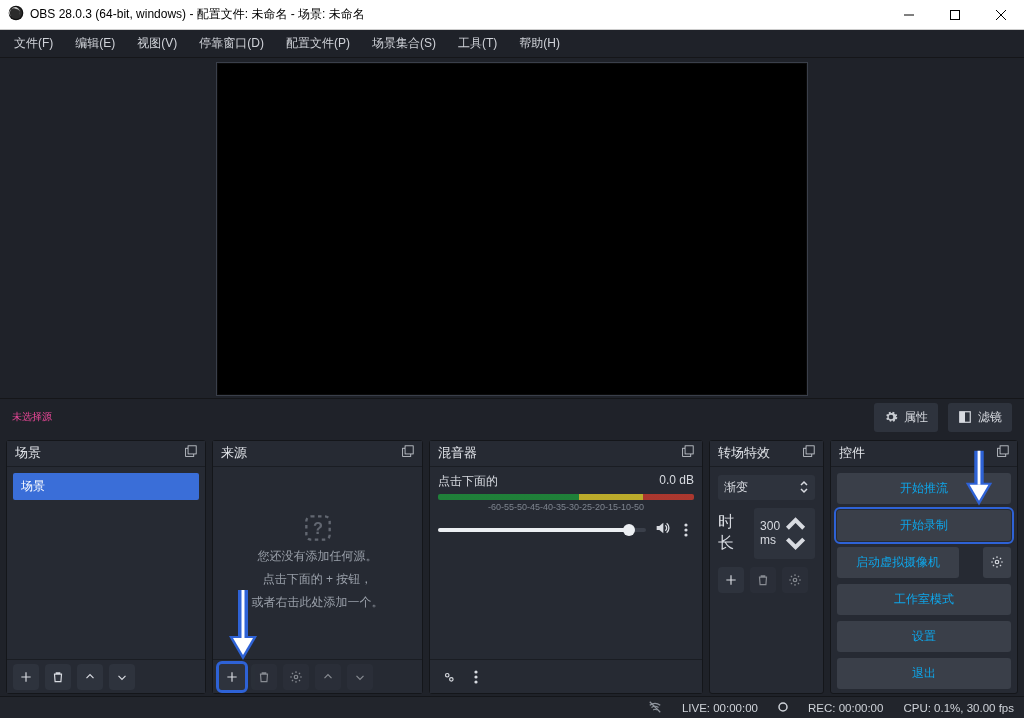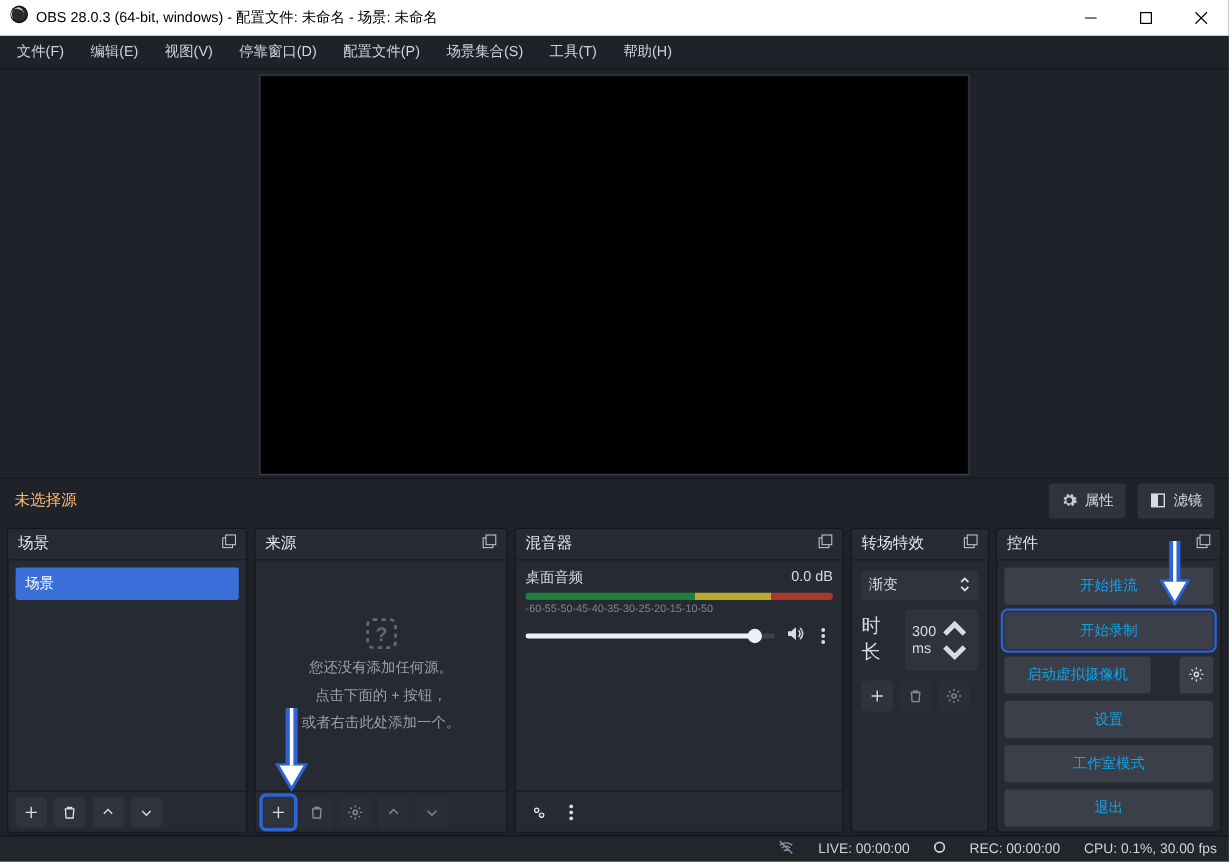--- a/index.html
+++ b/index.html
@@ -18,21 +18,21 @@
   
   .menubar { height: 28px; background: #1f2229; display: flex; align-items: center; padding: 12px 4px; gap: 2px; border-bottom: 1px solid #151619; }
   .menu-item { color: #d0d3d9; font-size: 12px; padding: 3px 10px; cursor: default; }
 
   
   .preview-area { flex: 0 0 340px; background: #1f2229; display: flex; align-items: center; justify-content: center; position: relative; }
   .preview { width: 590px; height: 332px; background: #000; border: 1px solid #0a0a0a; outline: 1px solid #3a3f4a; margin-top: 2px; }
 
   
   .nosrc-row { height: 38px; background: #1f2229; display: flex; align-items: center; padding: 0 12px; gap: 10px; border-top: 1px solid #151619; }
-  .nosrc-label { color: #fdba74; font-size: 13px; margin-right: auto; }
+  .nosrc-label { color: #ec4899; font-size: 10px; margin-right: auto; }
   .soft-btn { background: #2e333d; color: #d8dbe1; font-size: 12px; padding: 6px 10px; border-radius: 3px; display: flex; align-items: center; gap: 6px; cursor: default; }
   .soft-btn .ic { width: 14px; height: 14px; }
 
   
   .docks { flex: 1 1 auto; display: flex; gap: 6px; padding: 4px 6px 2px 6px; background: #1f2229; min-height: 0; }
   .dock { background: #262a33; border: 1px solid #14161a; border-radius: 3px; display: flex; flex-direction: column; min-height: 0; }
   .dock-header { height: 26px; display: flex; align-items: center; justify-content: space-between; padding: 0 8px; font-size: 13px; color: #e2e5ea; background: #262a33; border-bottom: 1px solid #1a1d23; }
   .dock-body { flex: 1 1 auto; padding: 4px 6px; overflow: hidden; display: flex; flex-direction: column; position: relative; min-height: 0; }
   .dock-footer { height: 34px; background: #262a33; border-top: 1px solid #1a1d23; display: flex; align-items: center; padding: 0 6px; gap: 6px; }
 
@@ -49,21 +49,21 @@
 
   .icon-btn { width: 26px; height: 26px; background: #2e333d; border-radius: 4px; display: flex; align-items: center; justify-content: center; color: #d8dbe1; cursor: default; }
   .icon-btn.plain { background: transparent; }
   .icon-btn svg { width: 14px; height: 14px; }
   .icon-btn.disabled { opacity: .55; }
 
   
   .mixer-ch { display: flex; flex-direction: column; gap: 4px; padding: 2px 2px 0 2px; }
   .ch-row1 { display: flex; justify-content: space-between; font-size: 12px; color: #d8dbe1; }
   .meter { height: 6px; background: linear-gradient(90deg, #1e8f3a 0%, #1e8f3a 55%, #d6c22a 55%, #d6c22a 80%, #c23a2e 80%, #c23a2e 100%); border-radius: 2px; opacity: .85; }
-  .ticks { display: flex; justify-content: flex-start; font-size: 9px; color: #7e848f; margin-top: -2px; }
+  .ticks { display: flex; justify-content: center; font-size: 9px; color: #7e848f; margin-top: -2px; }
   .slider-row { display: flex; align-items: center; gap: 8px; margin-top: 4px; }
   .slider-track { flex: 1; height: 4px; background: #3a3f4a; border-radius: 2px; position: relative; }
   .slider-fill { position: absolute; left: 0; top: 0; height: 4px; background: #eceff3; border-radius: 2px; }
   .slider-thumb { width: 12px; height: 12px; background: #eceff3; border-radius: 50%; position: absolute; top: -4px; transform: translateX(-50%); }
   .spk-ic { width: 16px; height: 16px; color: #d8dbe1; }
   .dots { width: 16px; height: 20px; display: flex; align-items: center; justify-content: center; }
   .dots svg { width: 4px; height: 14px; }
 
   
   .combo { background: #2e333d; color: #d8dbe1; font-size: 12px; padding: 4px 6px; border-radius: 3px; display: flex; align-items: center; justify-content: space-between; gap: 4px; }
@@ -261,21 +261,21 @@
       <div class="dock-header">
         <span>混音器</span>
         <span><svg class="popicon" viewBox="0 0 16 16">
               <rect x="2" y="4" width="10" height="10" fill="none" stroke="currentColor"></rect>
               <rect x="5" y="1" width="10" height="10" fill="#262a33" stroke="currentColor"></rect>
             </svg></span>
       </div>
       <div class="dock-body">
         <div class="mixer-ch">
           <div class="ch-row1">
-            <span>桌面音频</span>
+            <span>点击下面的</span>
             <span>0.0 dB</span>
           </div>
           <div class="meter"></div>
           <div class="ticks">
             <span>-60</span>
               <span>-55</span>
               <span>-50</span>
               <span>-45</span>
               <span>-40</span>
               <span>-35</span>
@@ -381,22 +381,22 @@
         <div class="ctrl-btn highlight">开始录制</div>
         <div class="ctrl-row">
           <div class="ctrl-btn">启动虚拟摄像机</div>
           <div class="gear-btn">
               <svg width="14" height="14" viewBox="0 0 24 24">
                 <circle cx="12" cy="12" r="3" fill="none" stroke="#d8dbe1" stroke-width="2"></circle>
                 <path d="M12 2v3M12 19v3M2 12h3M19 12h3M5 5l2 2M17 17l2 2M19 5l-2 2M7 17l-2 2" stroke="#d8dbe1" stroke-width="2"></path>
               </svg>
             </div>
         </div>
+        <div class="ctrl-btn">工作室模式</div>
         <div class="ctrl-btn">设置</div>
-        <div class="ctrl-btn">工作室模式</div>
         <div class="ctrl-btn">退出</div>
       </div>
 
       <div class="arrow" style="left:128px; top:6px; height:66px;">
         <svg viewBox="0 0 40 70">
             <path d="M20 4v36" stroke="#2e62d6" stroke-width="10" fill="none"></path>
             <path d="M6 38 L20 62 L34 38 Z" fill="#2e62d6"></path>
             <path d="M20 4v36" stroke="#fff" stroke-width="3" fill="none"></path>
             <path d="M10 40 L20 57 L30 40 Z" fill="#fff"></path>
           </svg>

